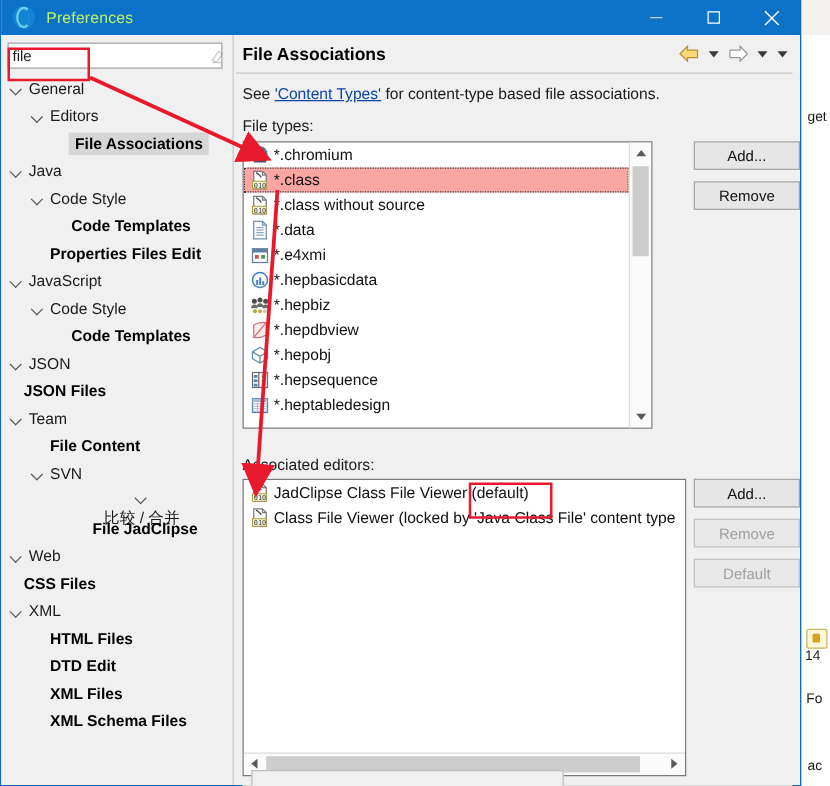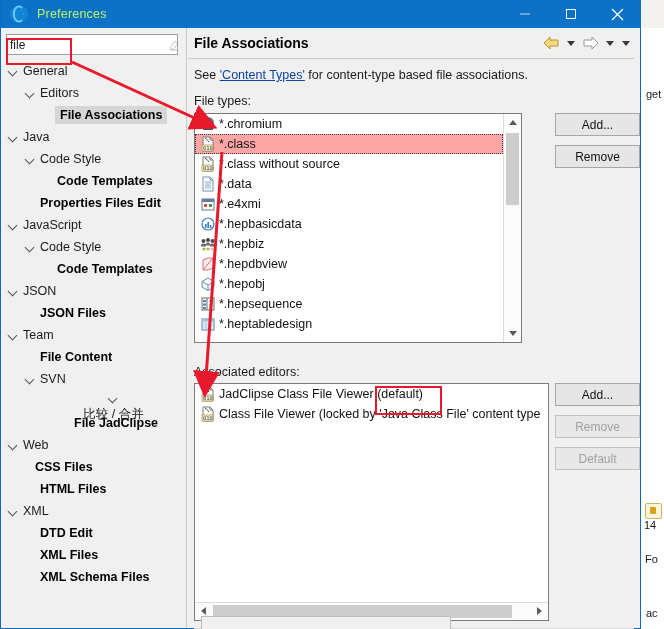--- a/index.html
+++ b/index.html
@@ -192,21 +192,21 @@
             <span class="tlabel">Code Style</span>
           </div>
           <div class="trow" style="padding-left: 38px;">
             <span class="tw"></span>
             <span class="tlabel bold">Code Templates</span>
           </div>
           <div class="trow" style="padding-left: 4px;">
             <span class="tw arrow"></span>
             <span class="tlabel">JSON</span>
           </div>
-          <div class="trow" style="padding-left: 21px;">
+          <div class="trow" style="">
             <span class="tw"></span>
             <span class="tlabel bold">JSON Files</span>
           </div>
           <div class="trow" style="padding-left: 4px;">
             <span class="tw arrow"></span>
             <span class="tlabel">Team</span>
           </div>
           <div class="trow" style="padding-left: 21px;">
             <span class="tw"></span>
             <span class="tlabel bold">File Content</span>
@@ -220,31 +220,31 @@
             <span class="tlabel">比较 / 合并</span>
           </div>
           <div class="trow" style="padding-left: 55px;">
             <span class="tw"></span>
             <span class="tlabel bold">File JadClipse</span>
           </div>
           <div class="trow" style="padding-left: 4px;">
             <span class="tw arrow"></span>
             <span class="tlabel">Web</span>
           </div>
-          <div class="trow" style=" margin-left: 16px;">
+          <div class="trow" style="">
             <span class="tw"></span>
             <span class="tlabel bold">CSS Files</span>
           </div>
+          <div class="trow" style="padding-left: 4px;">
+            <span class="tw arrow"></span>
+            <span class="tlabel">XML</span>
+          </div>
           <div class="trow" style="padding-left: 21px;">
             <span class="tw"></span>
             <span class="tlabel bold">HTML Files</span>
-          </div>
-          <div class="trow" style="padding-left: 4px;">
-            <span class="tw arrow"></span>
-            <span class="tlabel">XML</span>
           </div>
           <div class="trow" style="padding-left: 21px;">
             <span class="tw"></span>
             <span class="tlabel bold">DTD Edit</span>
           </div>
           <div class="trow" style="padding-left: 21px;">
             <span class="tw"></span>
             <span class="tlabel bold">XML Files</span>
           </div>
           <div class="trow" style="padding-left: 21px;">

